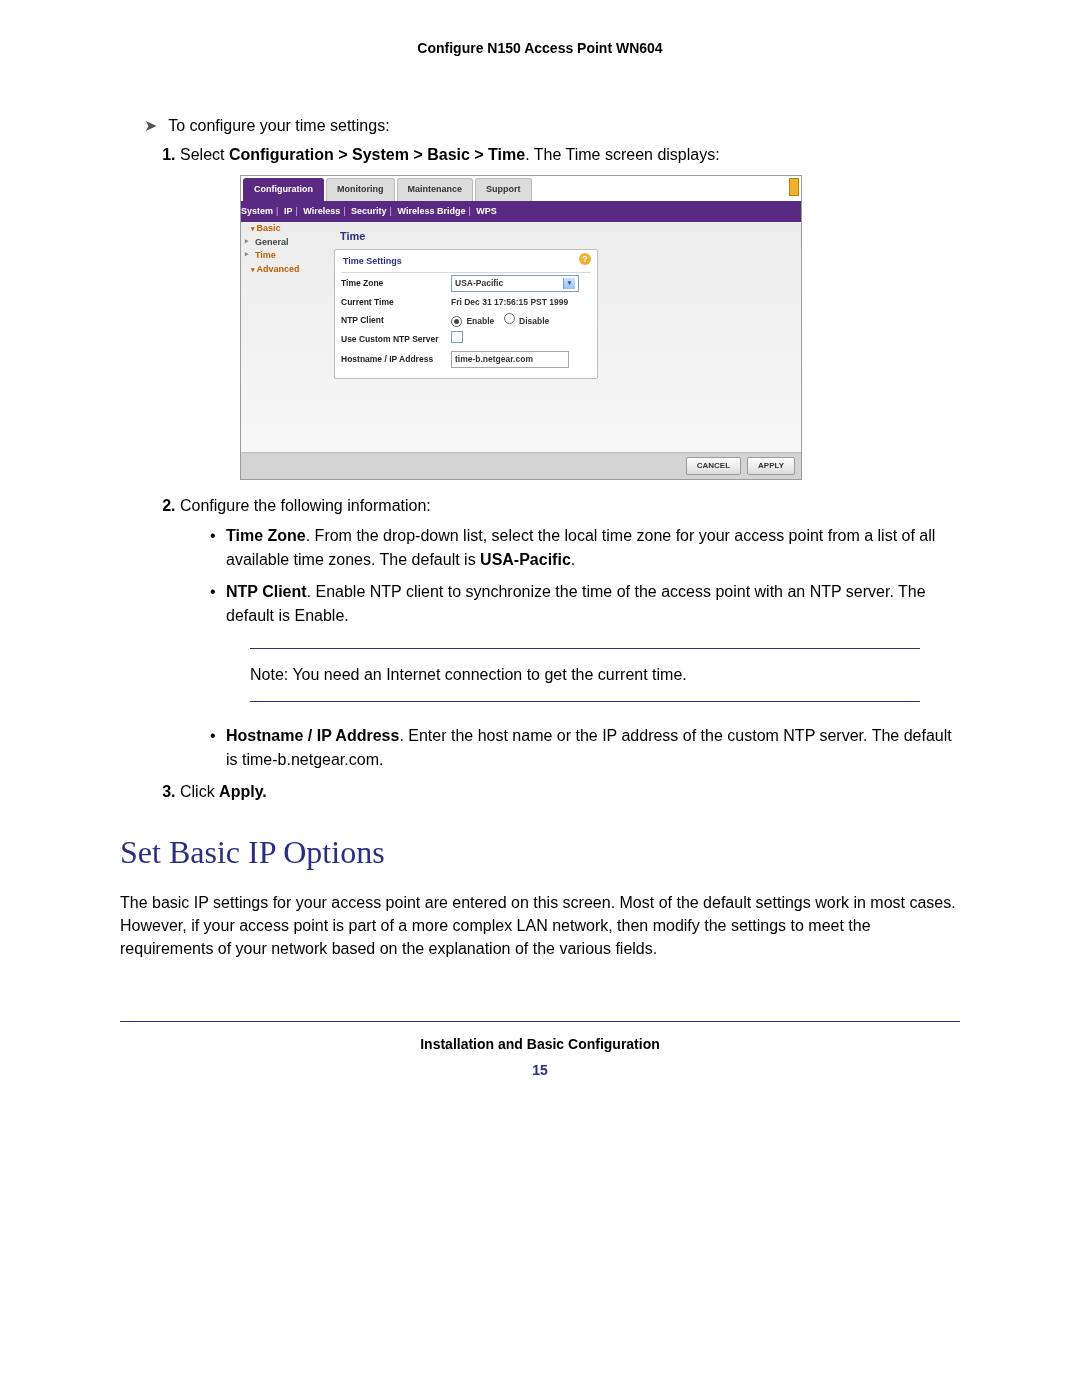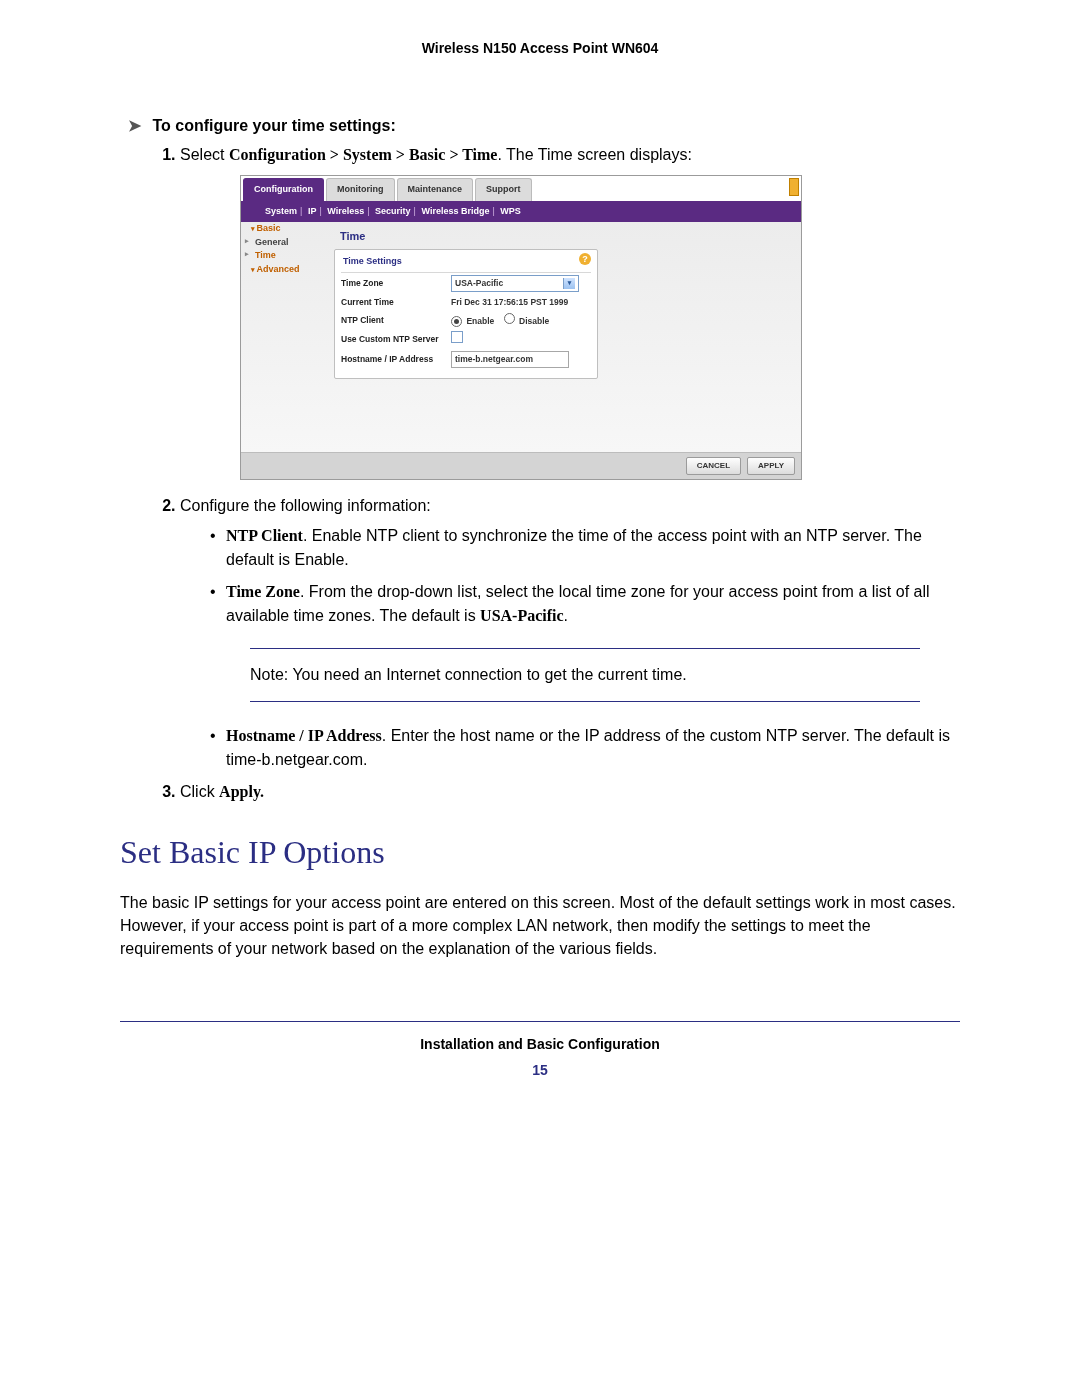--- a/index.html
+++ b/index.html
@@ -24,23 +24,23 @@
     margin-bottom: 60px;
   }
   h1 {
     font-family: "Times New Roman", Times, serif;
     font-weight: normal;
     color: #2b2e83;
     font-size: 32px;
     margin: 0 0 20px 0;
   }
   .task-lead {
-    font-weight: bold;
-    font-size: 16px;
-    margin-left: 8px;
+    font-weight: normal;
+    font-size: 16px;
+    margin-left: 24px;
     margin-bottom: 8px;
   }
   .task-lead .arrow {
     display: inline-block;
     width: 14px;
     color: #555;
     margin-right: 6px;
   }
   ol.steps {
     list-style: decimal;
@@ -143,21 +143,21 @@
     right: 2px;
     top: 2px;
     width: 8px;
     height: 16px;
     background: #f0b030;
     border: 1px solid #c08000;
   }
   .app-subnav {
     background: #5a2a82;
     color: #fff;
-    padding: 4px 24px;
+    padding: 4px 0;
     font-size: 9px;
     font-weight: bold;
   }
   .app-subnav .sep { color: #d0b0e0; font-weight: normal; padding: 0 3px; }
   .app-body {
     display: flex;
     background: linear-gradient(#ececec,#f7f7f7);
     min-height: 230px;
   }
   .app-side {
@@ -251,28 +251,28 @@
     border-top: 1px solid #bcbcbc;
   }
   .app-btn {
     font-size: 8px;
     padding: 2px 10px;
     background: linear-gradient(#fefefe,#dcdcdc);
     border: 1px solid #9b9b9b;
     border-radius: 2px;
     color: #333;
   }
-  b, strong { font-weight: bold; font-family: Liberation Serif, serif; }
+  b, strong { font-weight: bold; }
 </style>
 </head>
 <body>
 
 <div class="page">
 
-  <div class="running-header">Wireless N150 Access Point WN604</div>
+  <div class="running-header">Configure N150 Access Point WN604</div>
 
 
   <div class="task-lead">
     <span class="arrow">➤</span>
     <span>To configure your time settings:</span>
   </div>
 
   <ol class="steps">
     <li>
       <span class="step-body">
@@ -350,24 +350,24 @@
           <div class="app-btn">CANCEL</div>
           <div class="app-btn">APPLY</div>
         </div>
       </div>
     </li>
 
     <li>
       <span class="step-body">Configure the following information:</span>
       <ul class="bullets">
         <li>
-          <b>NTP Client</b><span>. Enable NTP client to synchronize the time of the access point with an NTP server. The default is Enable.</span>
+          <b>Time Zone</b><span>. From the drop-down list, select the local time zone for your access point from a list of all available time zones. The default is </span><b>USA-Pacific</b><span>.</span>
         </li>
         <li>
-          <b>Time Zone</b><span>. From the drop-down list, select the local time zone for your access point from a list of all available time zones. The default is </span><b>USA-Pacific</b><span>.</span>
+          <b>NTP Client</b><span>. Enable NTP client to synchronize the time of the access point with an NTP server. The default is Enable.</span>
         </li>
       </ul>
 
       <div class="note-block">
         <span class="note-label">Note:</span><span>  You need an Internet connection to get the current time.</span>
       </div>
 
       <ul class="bullets">
         <li>
           <b>Hostname / IP Address</b><span>. Enter the host name or the IP address of the custom NTP server. The default is time-b.netgear.com.</span>

